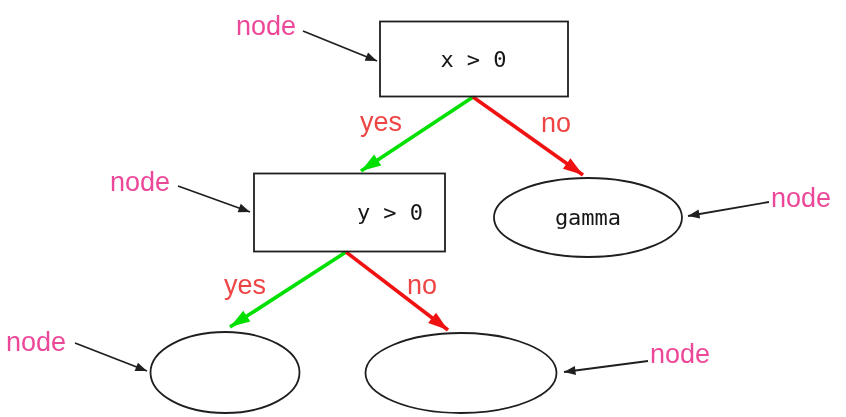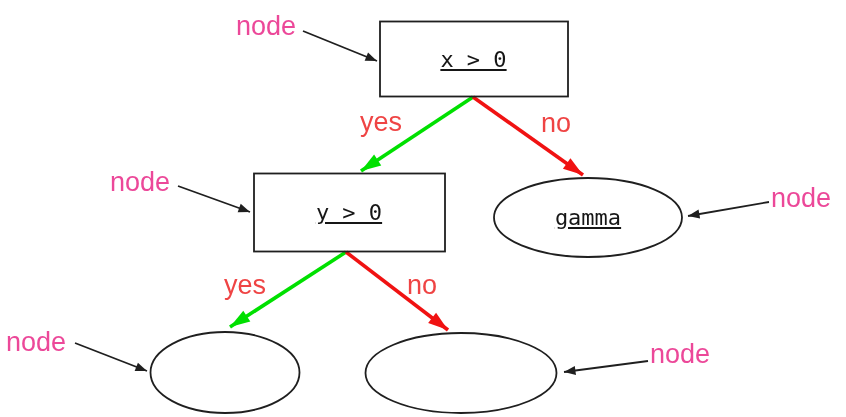--- a/index.html
+++ b/index.html
@@ -12,21 +12,20 @@
     position:absolute; font-size:27px; line-height:1.1; color:#ec4899; white-space:nowrap;
   }
   .edge-label {
     position:absolute; font-size:27px; line-height:1.1; color:#ef4444;
     transform:translateX(-50%); white-space:nowrap;
   }
   .node-text {
     position:absolute; display:flex; align-items:center; justify-content:center;
     font-family:"DejaVu Sans Mono", monospace; font-size:22px; color:#161616;
     white-space:pre;
-    text-decoration:underline;
   }
   .shape { fill:none; stroke-width:1.8px; }
   .edge  { stroke-width:3.6px; }
   .ann-arrow { stroke-width:1.8px; }
 </style>
 </head>
 <body>
 
 <div class="canvas">
 
@@ -55,21 +54,21 @@
     <ellipse class="shape" cx="461" cy="373" rx="95.5" ry="40" stroke="#1f1f1f"></ellipse>
 
     <line class="ann-arrow" x1="303" y1="31" x2="377" y2="61" marker-end="url(#ah-note)" stroke="#1f1f1f"></line>
     <line class="ann-arrow" x1="178" y1="186" x2="250" y2="212" marker-end="url(#ah-note)" stroke="#1f1f1f"></line>
     <line class="ann-arrow" x1="769" y1="202" x2="688" y2="216" marker-end="url(#ah-note)" stroke="#1f1f1f"></line>
     <line class="ann-arrow" x1="75" y1="343" x2="147" y2="371" marker-end="url(#ah-note)" stroke="#1f1f1f"></line>
     <line class="ann-arrow" x1="648" y1="361" x2="564" y2="372" marker-end="url(#ah-note)" stroke="#1f1f1f"></line>
   </svg>
 
   <div class="node-text" style="left:379px; top:21px;  width:189px; height:76px;">x &gt; 0</div>
-  <div class="node-text" style="left:253px; top:173px; width:192px; height:79px;">y &gt; 0</div>
+  <div class="node-text" style="left:253px; top:173px; width:192px; height:79px;padding-left:41px;">y &gt; 0</div>
   <div class="node-text" style="left:493px; top:178px; width:190px; height:79px;">gamma</div>
 
   <div class="edge-label" style="left:381px; top:108px;">yes</div>
   <div class="edge-label" style="left:556px; top:109px;">no</div>
   <div class="edge-label" style="left:245px; top:271px;">yes</div>
   <div class="edge-label" style="left:422px; top:271px;">no</div>
 
   <div class="ann-label" style="left:236px; top:12px;">node</div>
   <div class="ann-label" style="left:110px; top:168px;">node</div>
   <div class="ann-label" style="left:771px; top:184px;">node</div>

